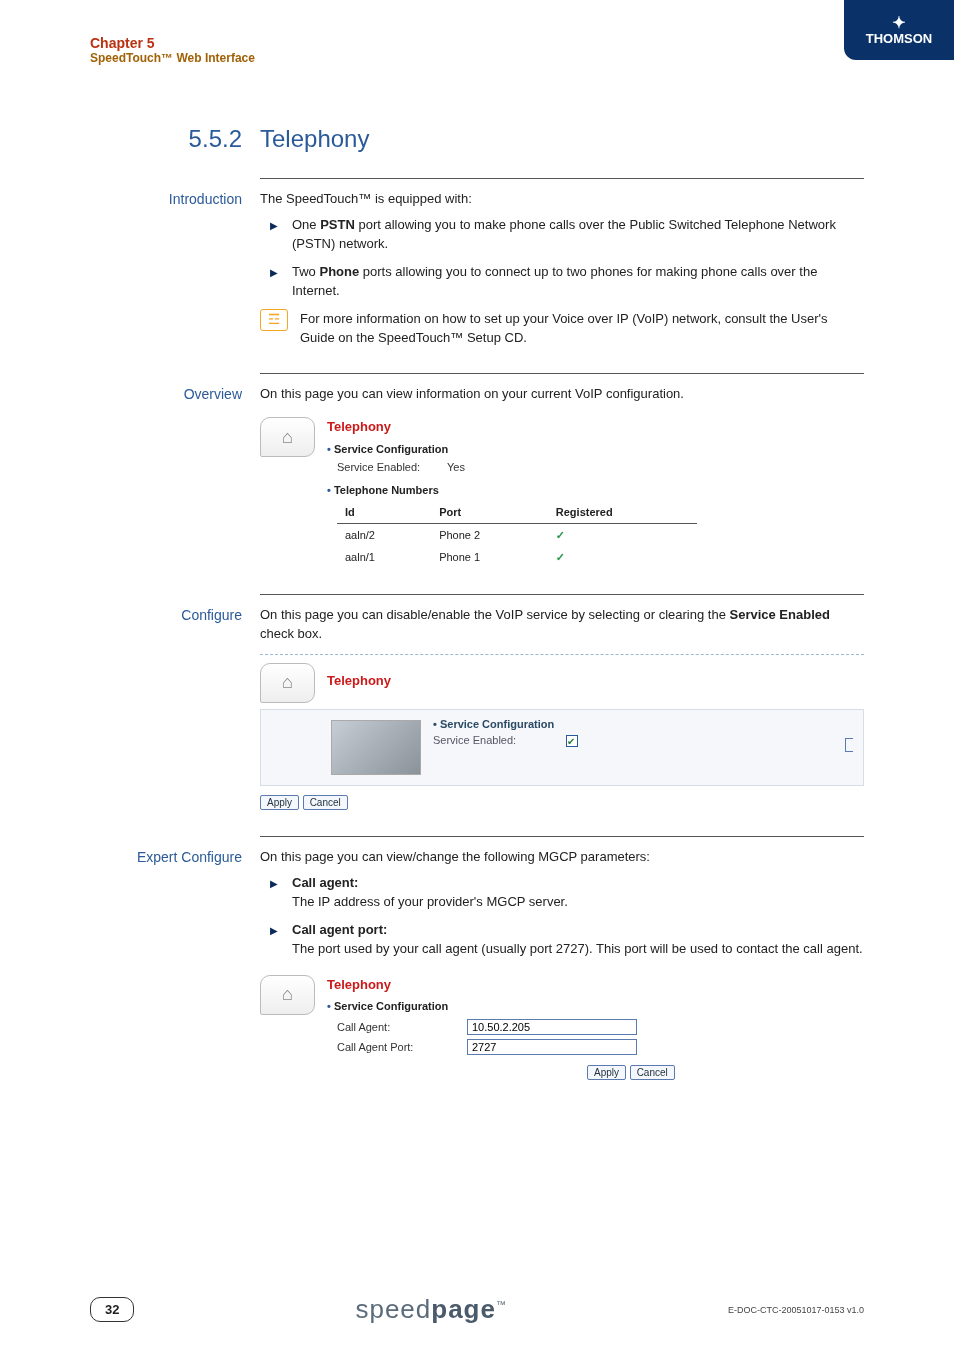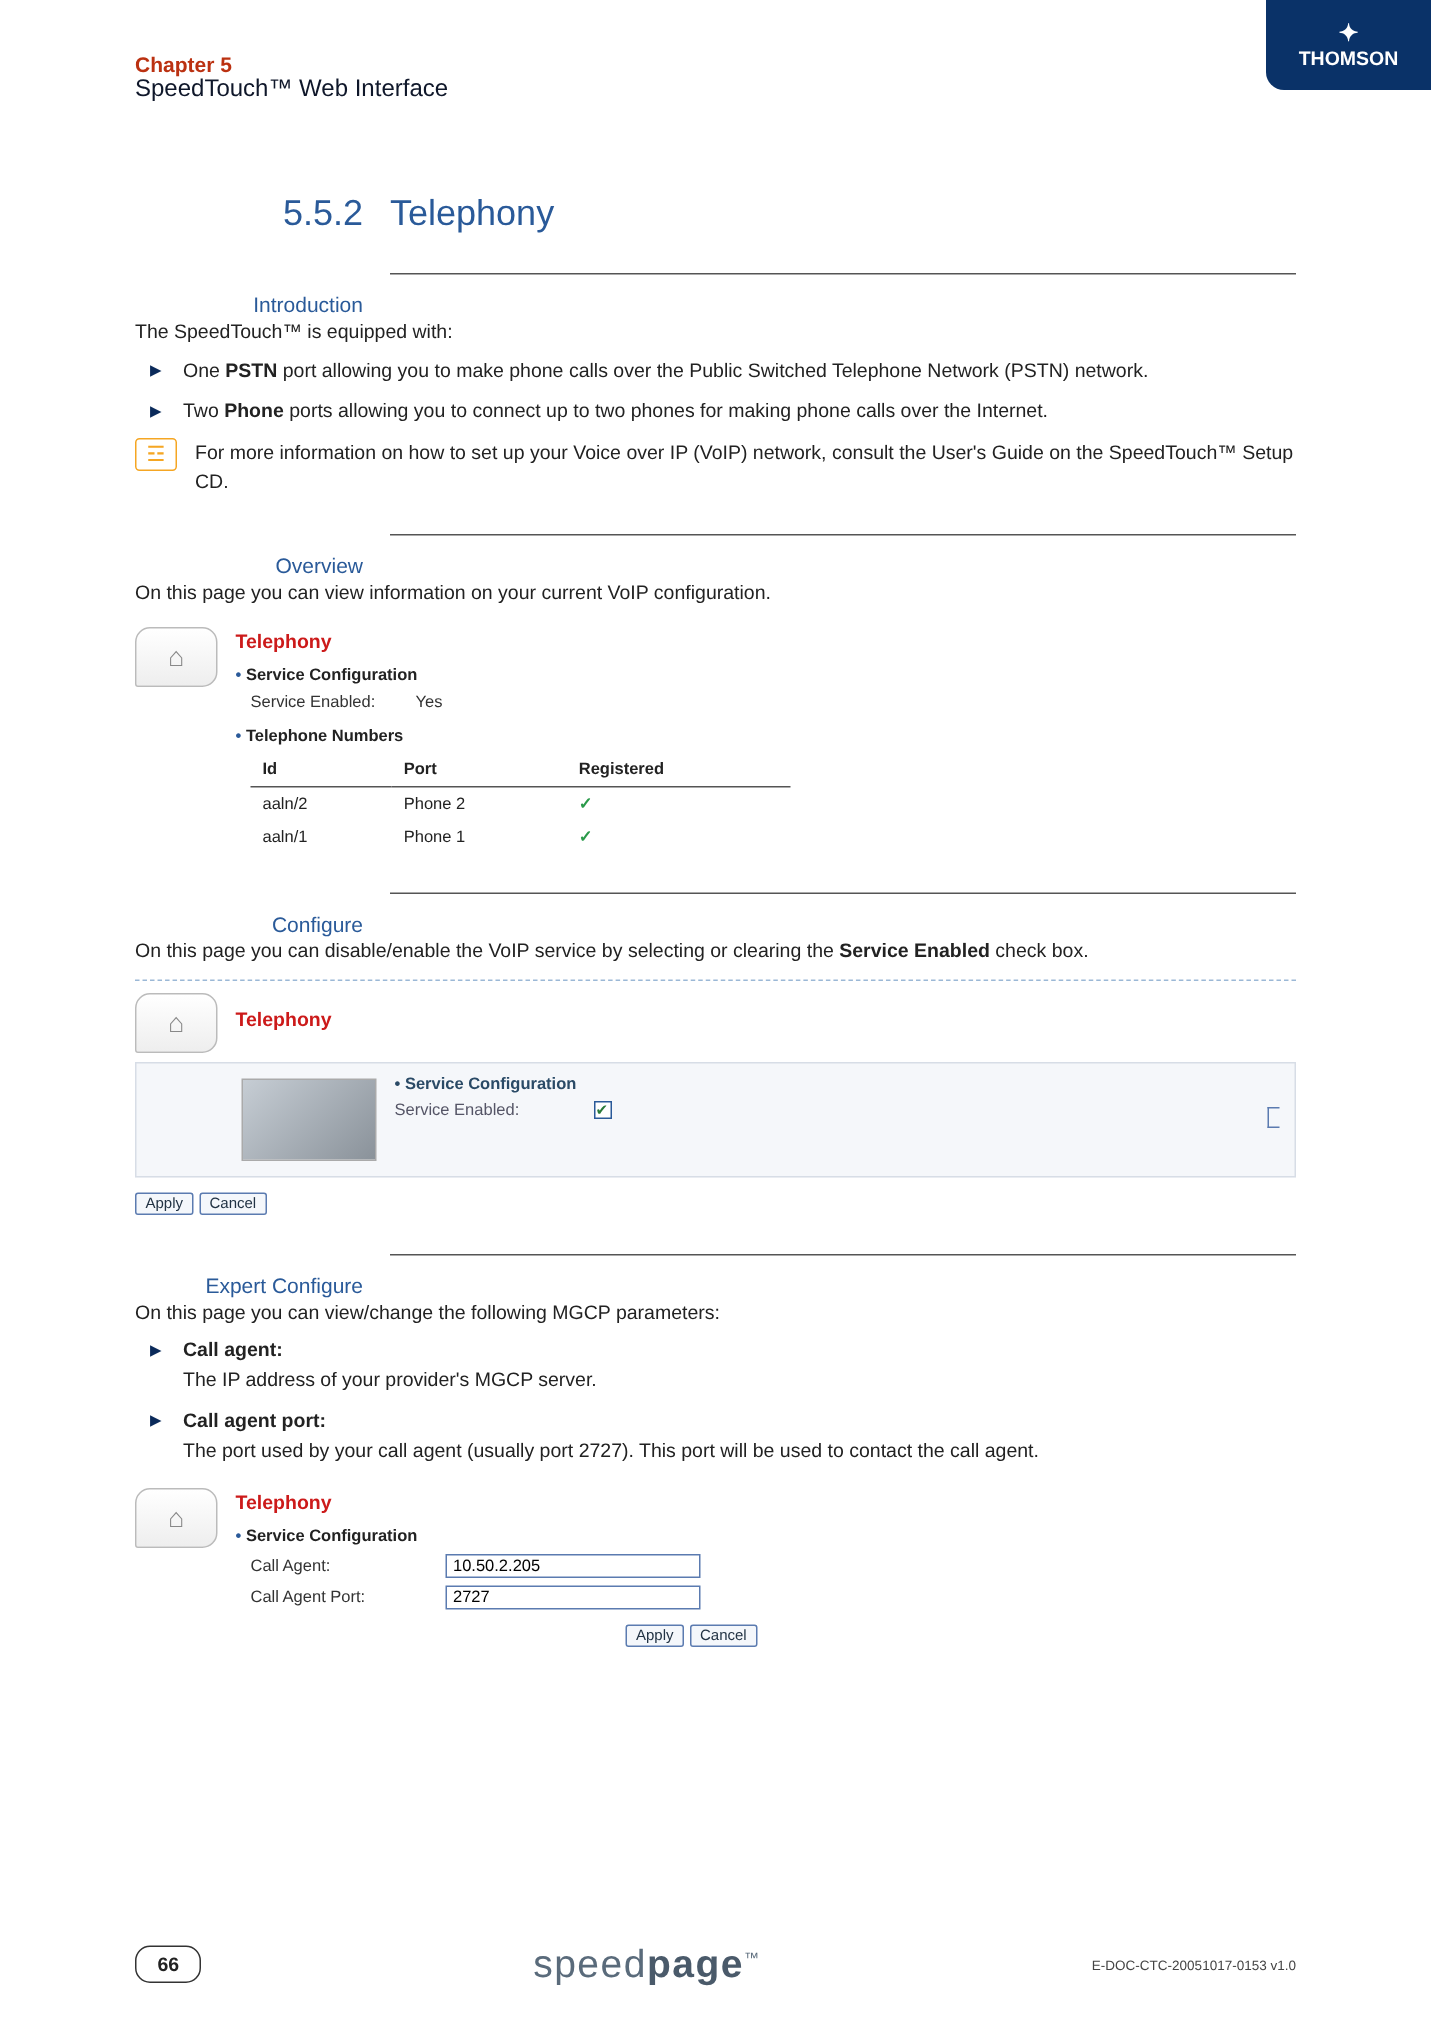--- a/index.html
+++ b/index.html
@@ -2,26 +2,26 @@
 <html><head>
 <meta charset="utf-8">
 <style>
   * { box-sizing: border-box; margin: 0; padding: 0; }
   body { font-family: Verdana, Arial, sans-serif; background: #fff; color: #222; width: 954px; margin: 0 auto; position: relative; }
   .page { padding: 30px 90px 30px 90px; position: relative; min-height: 1351px; }
   .thomson-badge { position:absolute; top:0; right:0; width:110px; height:60px; background:#0a3268; color:#fff; font-size:13px; font-weight:bold; display:flex; flex-direction:column; align-items:center; justify-content:center; border-bottom-left-radius:12px; }
   .thomson-badge .logo-icon { font-size:16px; line-height:1; }
   .chapter { margin-top:5px; }
   .chapter-title { color:#bb3111; font-weight:bold; font-size:14px; }
-  .chapter-sub { font-size:16px; color:#0f172a; }
+  .chapter-sub { font-size:12px; color:#a16207;font-weight:bold; }
   .section-title-row { display:flex; margin-top:60px; margin-bottom:20px; }
   .section-number { color:#2a5a99; font-size:24px; font-weight:normal; width:170px; text-align:right; padding-right:18px; }
   .section-title { color:#2a5a99; font-size:24px; font-weight:normal; }
   hr.rule { border:none; border-top:1px solid #555; margin-left:170px; margin-top:25px; }
-  .block { display:flex; margin-top:10px; margin-left:0;flex-direction:column; }
+  .block { display:flex; margin-top:10px; margin-left:0; }
   .block-label { width:170px; text-align:right; padding-right:18px; color:#2a5a99; font-size:14px; padding-top:2px; }
   .block-body { flex:1; font-size:13px; line-height:1.5; color:#222; }
   .block-body p { margin-bottom:6px; }
   ul.arrow { list-style:none; padding-left:0; margin-top:4px; }
   ul.arrow > li { position:relative; padding-left:32px; margin-bottom:8px; }
   ul.arrow > li:before { content:"▶"; color:#0a2a5a; font-size:10px; position:absolute; left:10px; top:3px; }
   .info-row { display:flex; align-items:flex-start; margin-top:6px; }
   .info-icon { width:28px; height:22px; border:1px solid #f5a623; border-radius:3px; display:flex; align-items:center; justify-content:center; margin-right:12px; color:#f5a623; font-size:14px; flex-shrink:0; }
   .dashed-top { border-top:1px dashed #9bb8d6; margin-top:10px; padding-top:8px; }
   .panel { border:none; margin-top:6px; }
@@ -207,20 +207,20 @@
               <button class="btn">Apply</button>
               <button class="btn">Cancel</button>
             </div>
           </div>
         </div>
       </div>
     </div>
   </div>
 
   <div class="footer">
-    <div class="page-num">66</div>
+    <div class="page-num">32</div>
     <div class="brand">
       <span>speed</span><span class="b">page</span><span class="tm">™</span>
     </div>
     <div class="docid">E-DOC-CTC-20051017-0153 v1.0</div>
   </div>
 
 </div>
 
 </body></html>

